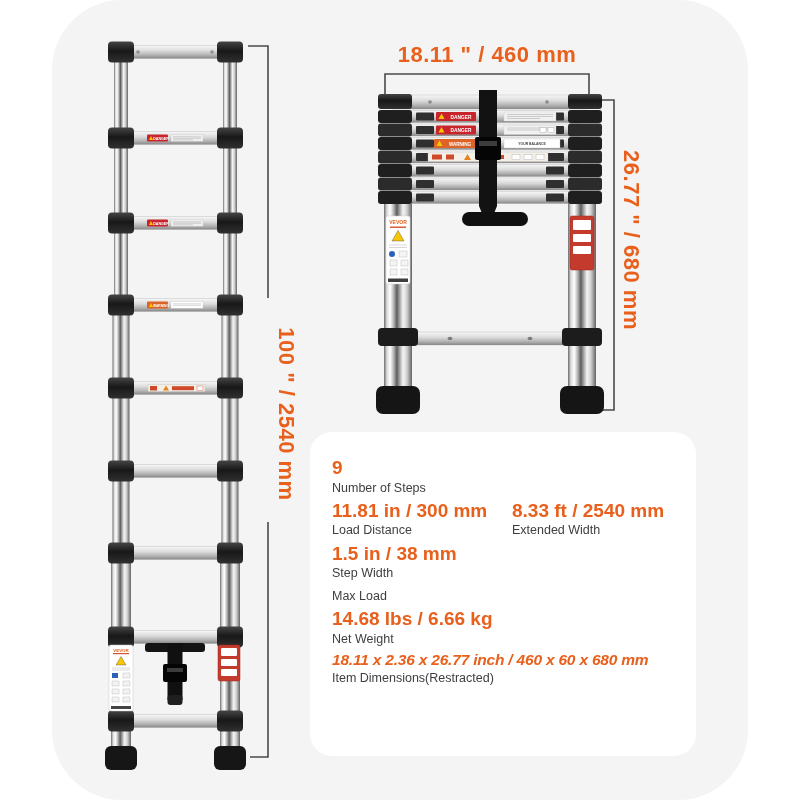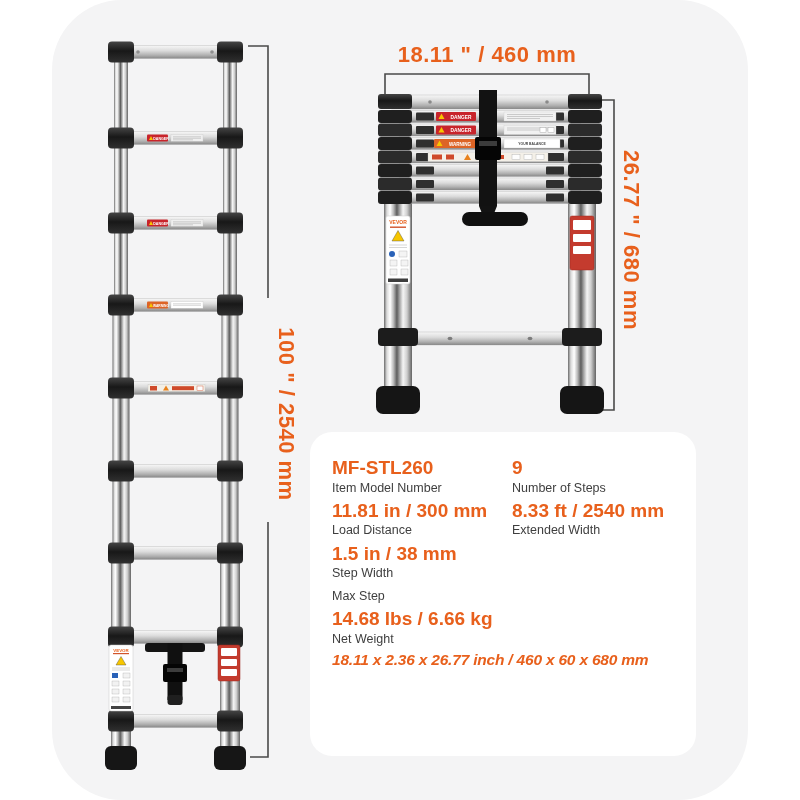--- a/index.html
+++ b/index.html
@@ -309,24 +309,20 @@
 
     <g fill="#151515">
       <rect x="4" y="298" width="44" height="28" rx="7"></rect>
       <rect x="188" y="298" width="44" height="28" rx="7"></rect>
     </g>
   </svg>
 
   <div class="panel">
     <div class="srow">
       <div class="cell">
-        <div class="val">MF-STL260</div>
-        <div class="lab">Item Model Number</div>
-      </div>
-      <div class="cell">
         <div class="val">9</div>
         <div class="lab">Number of Steps</div>
       </div>
     </div>
     <div class="srow">
       <div class="cell">
         <div class="val">11.81 in / 300 mm</div>
         <div class="lab">Load Distance</div>
       </div>
       <div class="cell">
@@ -334,24 +330,25 @@
         <div class="lab">Extended Width</div>
       </div>
     </div>
     <div class="srow">
       <div class="cell">
         <div class="val">1.5 in / 38 mm</div>
         <div class="lab">Step Width</div>
       </div>
     </div>
     <div class="cell">
-      <div class="lab">Max Step</div>
+      <div class="lab">Max Load</div>
     </div>
     <div class="cell">
       <div class="val">14.68 lbs / 6.66 kg</div>
       <div class="lab">Net Weight</div>
     </div>
     <div class="cell">
       <div class="val small">18.11 x 2.36 x 26.77 inch / 460 x 60 x 680 mm</div>
+      <div class="lab">Item Dimensions(Restracted)</div>
     </div>
   </div>
 
 </div>
 
 </body></html>

